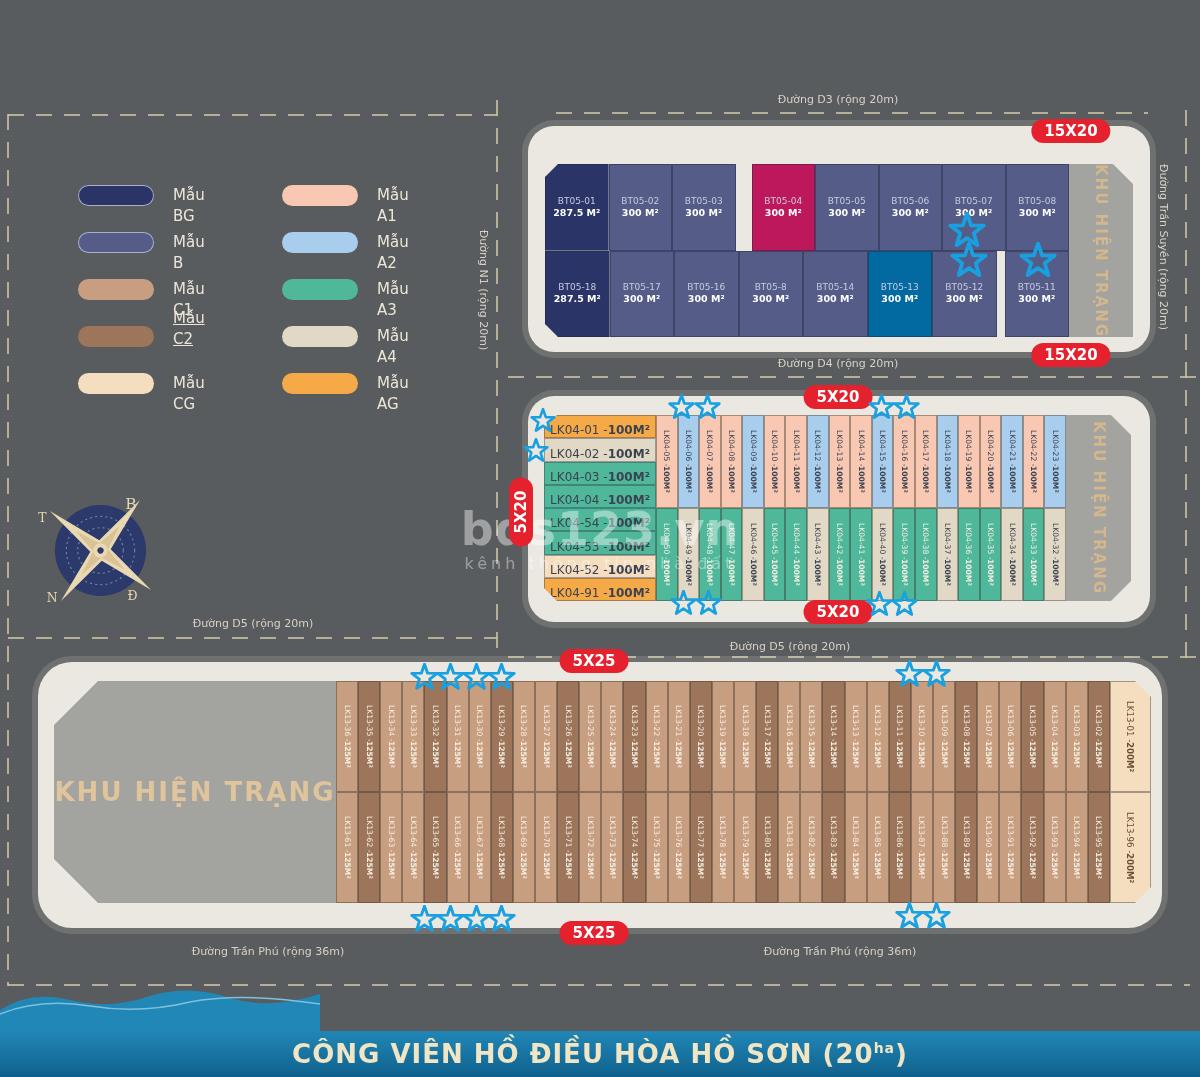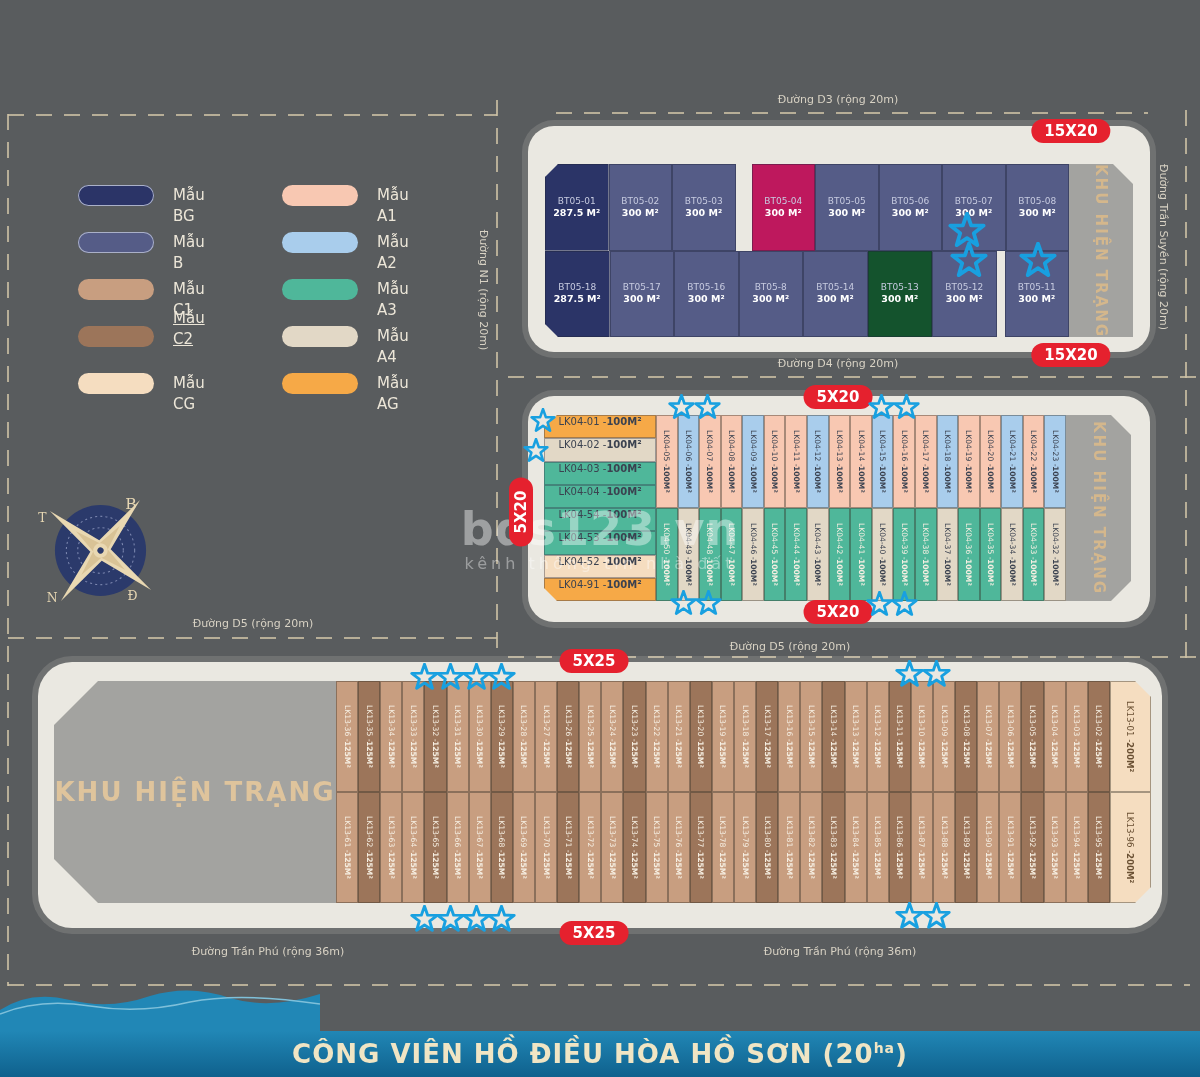--- a/index.html
+++ b/index.html
@@ -31,21 +31,21 @@
   .cut-tr{clip-path:polygon(0 0,calc(100% - 20px) 0,100% 20px,100% 100%,0 100%);}
   .cut-tr-br{clip-path:polygon(0 0,calc(100% - 20px) 0,100% 20px,100% calc(100% - 20px),calc(100% - 20px) 100%,0 100%);}
   .cut-left2{clip-path:polygon(44px 0,100% 0,100% 100%,44px 100%,0 calc(100% - 44px),0 44px);}
   
   .lotrows{position:absolute;display:flex;flex-direction:column;}
   .lotrow{display:flex;flex:1;}
   .lot{flex:1;display:flex;flex-direction:column;align-items:center;justify-content:center;
     text-align:center;border:1px solid rgba(32,36,58,.42);line-height:1.25;}
   .lot .nm{font-size:9px;color:#c7cbe0;}
   .lot .ar{font-size:9.5px;font-weight:bold;color:#ffffff;}
-  .hlot{flex:1;display:flex;align-items:flex-start;justify-content:center;font-size:10px;
+  .hlot{flex:1;display:flex;align-items:flex-end;justify-content:center;font-size:12px;
     color:#3b4250;border:1px solid rgba(50,55,75,.4);white-space:nowrap;}
   .vlot{flex:1;writing-mode:vertical-rl;display:flex;align-items:center;justify-content:center;
     font-size:7.6px;border:1px solid rgba(55,50,40,.42);white-space:nowrap;}
   .vlot.big2{flex:1.95;font-size:8.6px;}
   .txt-dark{color:#3b4250;}
   .txt-white{color:#f6efe2;}
   .txt-brown{color:#6a5033;}
   .ch-tl{clip-path:polygon(13px 0,100% 0,100% 100%,0 100%,0 13px);}
   .ch-bl{clip-path:polygon(0 0,100% 0,100% 100%,13px 100%,0 calc(100% - 13px));}
   .ch-tr{clip-path:polygon(0 0,calc(100% - 16px) 0,100% 16px,100% 100%,0 100%);}
@@ -182,21 +182,21 @@
             <div class="ar">300 M²</div>
           </div>
           <div class="lot" style="background: rgb(85, 92, 135);">
             <div class="nm">BT05-8</div>
             <div class="ar">300 M²</div>
           </div>
           <div class="lot" style="background: rgb(85, 92, 135);">
             <div class="nm">BT05-14</div>
             <div class="ar">300 M²</div>
           </div>
-          <div class="lot" style="background: #14532d;">
+          <div class="lot" style="background: #0369a1;">
             <div class="nm">BT05-13</div>
             <div class="ar">300 M²</div>
           </div>
           <div class="lot" style="background: rgb(85, 92, 135);">
             <div class="nm">BT05-12</div>
             <div class="ar">300 M²</div>
           </div>
           <div class="lot" style="background: rgb(85, 92, 135); margin-left: 8px;">
             <div class="nm">BT05-11</div>
             <div class="ar">300 M²</div>

